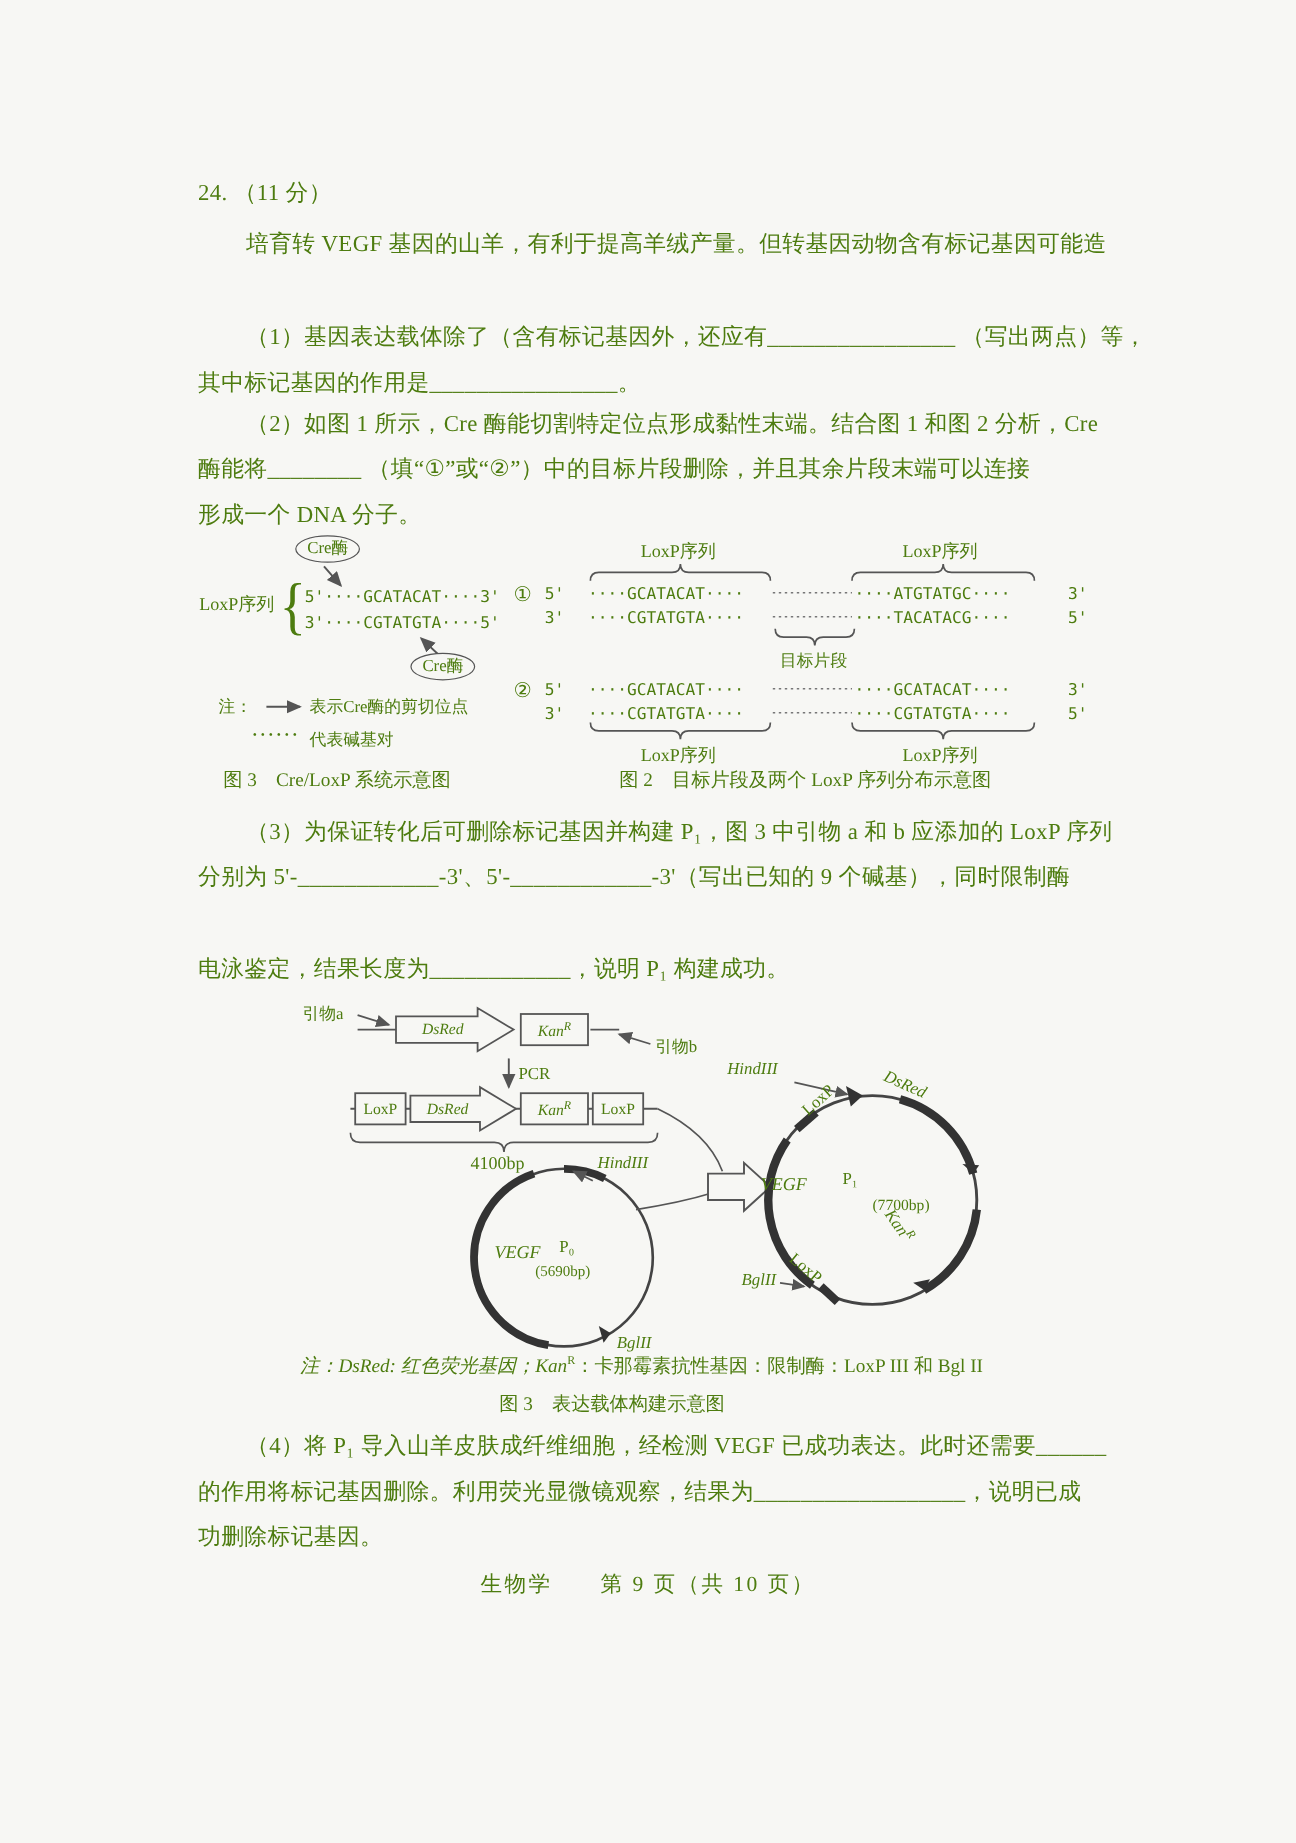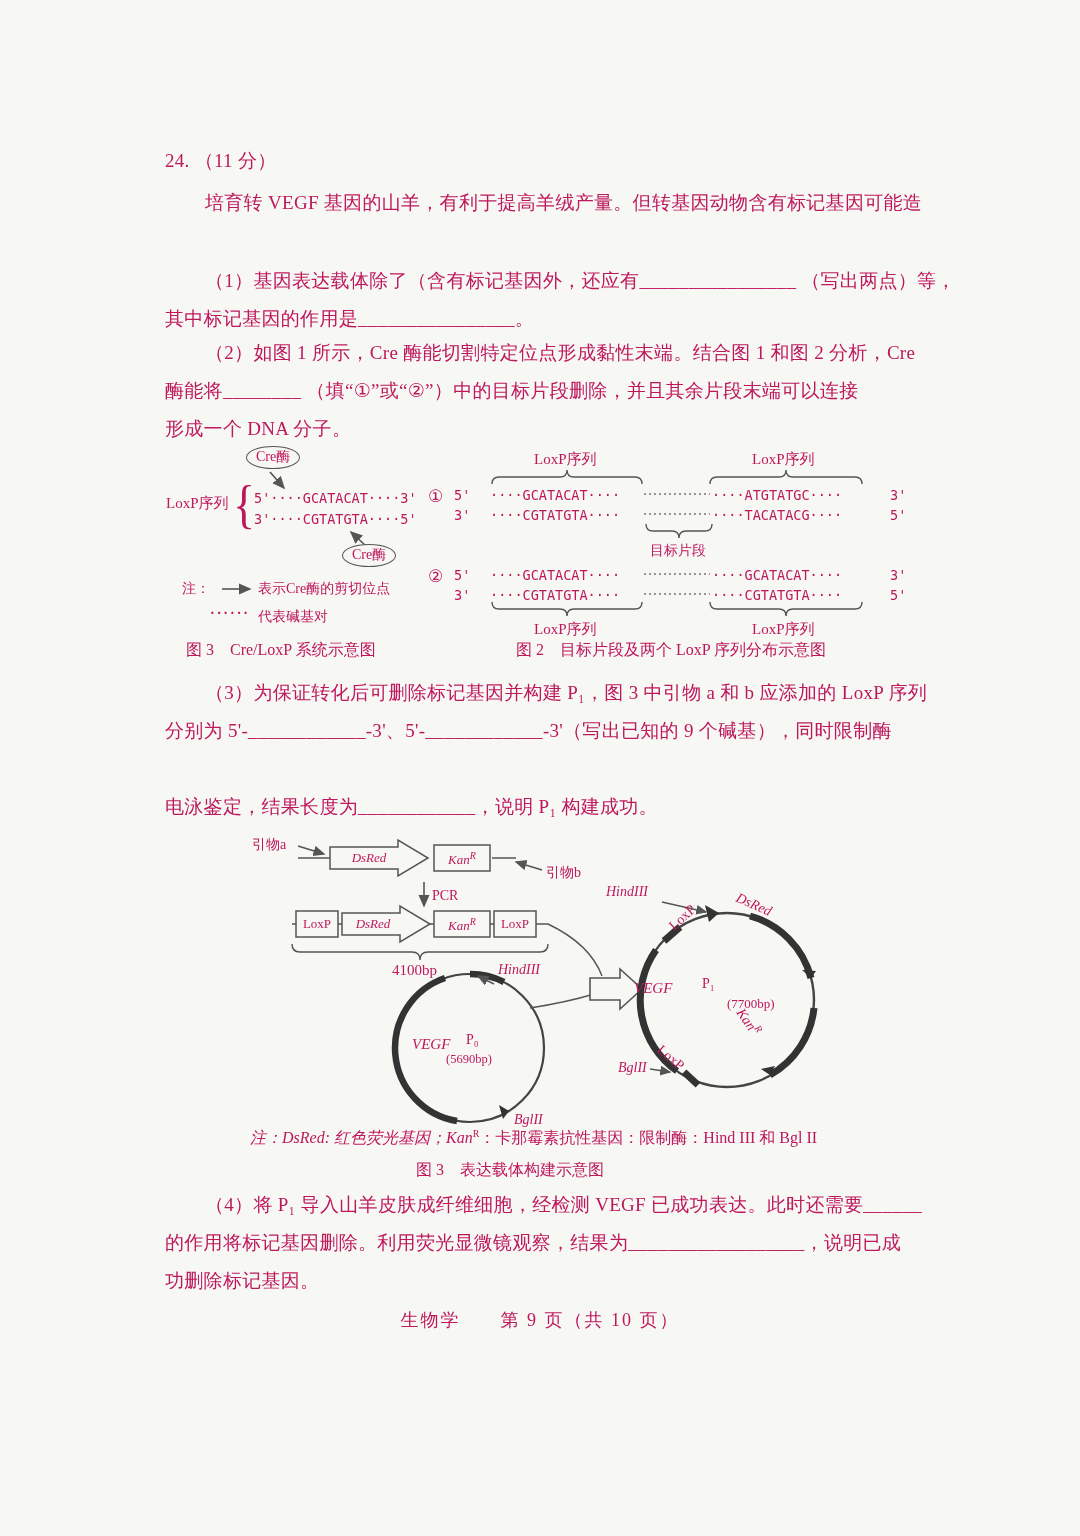--- a/index.html
+++ b/index.html
@@ -1,19 +1,19 @@
 <!DOCTYPE html>
 <html><head>
 <meta charset="utf-8">
 <style>
   * { margin:0; padding:0; box-sizing:border-box; }
   html,body { background:#e9e9e7; }
   .page {
     position:relative; width:1080px; height:1536px; margin:0 auto;
-    background:#f7f7f4; color:#be185d; overflow:hidden;
+    background:#f7f7f4; color:#4d7c0f; overflow:hidden;
     font-family:"Liberation Serif","DejaVu Serif","DejaVu Sans",serif;
   }
   .ln { position:absolute; font-size:19px; letter-spacing:0.3px; white-space:pre; }
   .flabel { position:absolute; font-size:15px; white-space:pre; }
   .fsmall { position:absolute; font-size:14px; white-space:pre; }
   .seq { position:absolute; font-family:"DejaVu Sans Mono","Liberation Mono",monospace; font-size:13.5px; white-space:pre; letter-spacing:0; }
   .caption { position:absolute; font-size:16px; white-space:pre; }
   .oval { position:absolute; border:1.5px solid #555; border-radius:50%; padding:1px 9px 2px 9px; font-size:14px; background:#f7f7f4; }
   .boxlabel { position:absolute; font-size:13px; text-align:center; white-space:pre; }
   .ital { font-style:italic; }
@@ -179,21 +179,21 @@
     <div class="fsmall ital" style="left:606px;top:58px">HindIII</div>
     <div class="fsmall rot" style="left:666px;top:96px;transform:rotate(-42deg)">LoxP</div>
     <div class="fsmall ital rot" style="left:740px;top:64px;transform:rotate(24deg)">DsRed</div>
     <div class="fsmall ital" style="left:634px;top:154px;font-size:15px">VEGF</div>
     <div class="fsmall" style="left:702px;top:150px">P₁</div>
     <div class="fsmall" style="left:727px;top:170px;font-size:13px">(7700bp)</div>
     <div class="fsmall ital rot" style="left:748px;top:178px;transform:rotate(55deg)"><span>Kan</span><sup class="s">R</sup></div>
     <div class="fsmall rot" style="left:664px;top:216px;transform:rotate(40deg)">LoxP</div>
     <div class="fsmall ital" style="left:618px;top:234px">BglII</div>
 
-    <div class="caption" style="left:250px;top:302px"><span class="ital">注：DsRed: 红色荧光基因；Kan</span><sup class="s">R</sup><span>：卡那霉素抗性基因：限制酶：Hind III 和 Bgl II</span></div>
+    <div class="caption" style="left:250px;top:302px"><span class="ital">注：DsRed: 红色荧光基因；Kan</span><sup class="s">R</sup><span>：卡那霉素抗性基因：限制酶：LoxP III 和 Bgl II</span></div>
     <div class="caption" style="left:416px;top:334px">图 3　表达载体构建示意图</div>
   </div>
 
   <div class="ln" style="left:205px;top:1192px">（4）将 P₁ 导入山羊皮肤成纤维细胞，经检测 VEGF 已成功表达。此时还需要______</div>
   <div class="ln" style="left:165px;top:1230px">的作用将标记基因删除。利用荧光显微镜观察，结果为__________________，说明已成</div>
   <div class="ln" style="left:165px;top:1268px">功删除标记基因。</div>
 
   <div class="footer">生物学　　第 9 页（共 10 页）</div>
 </div>
 

